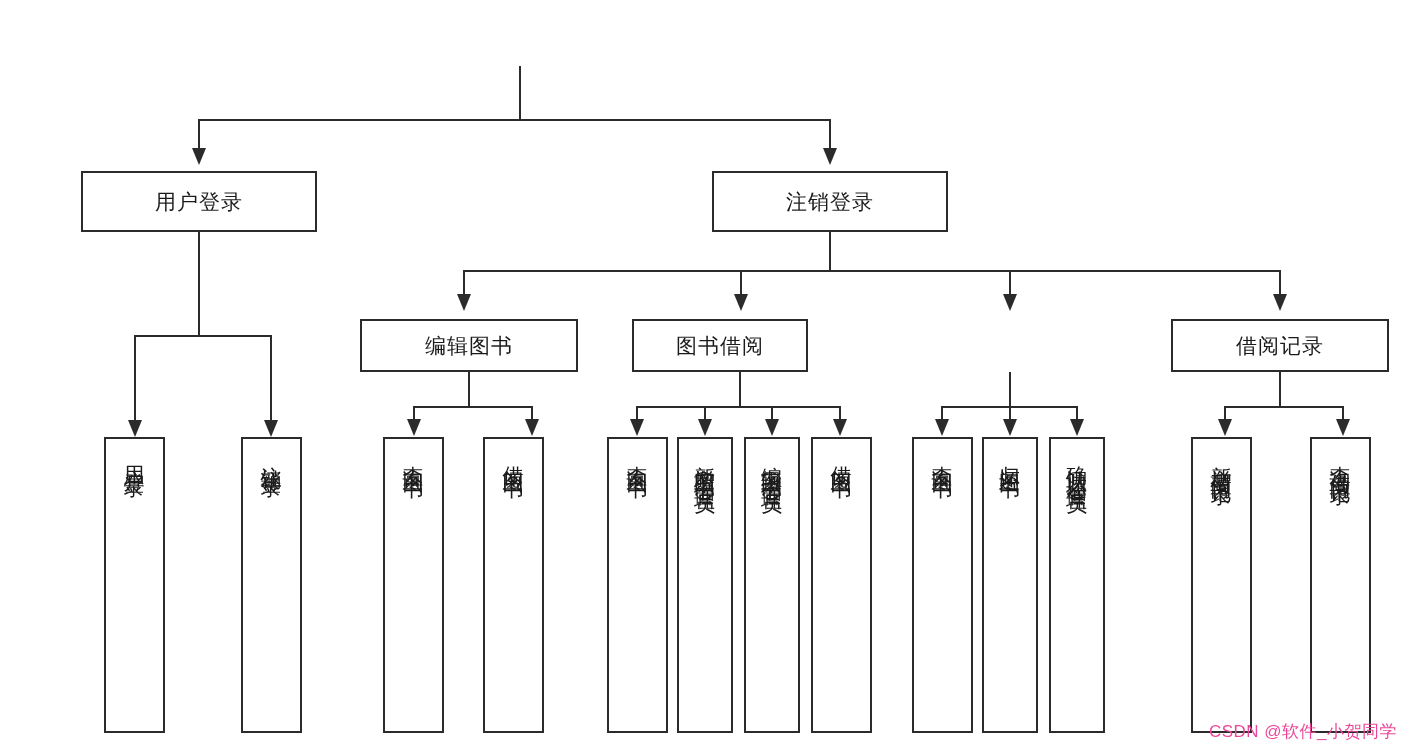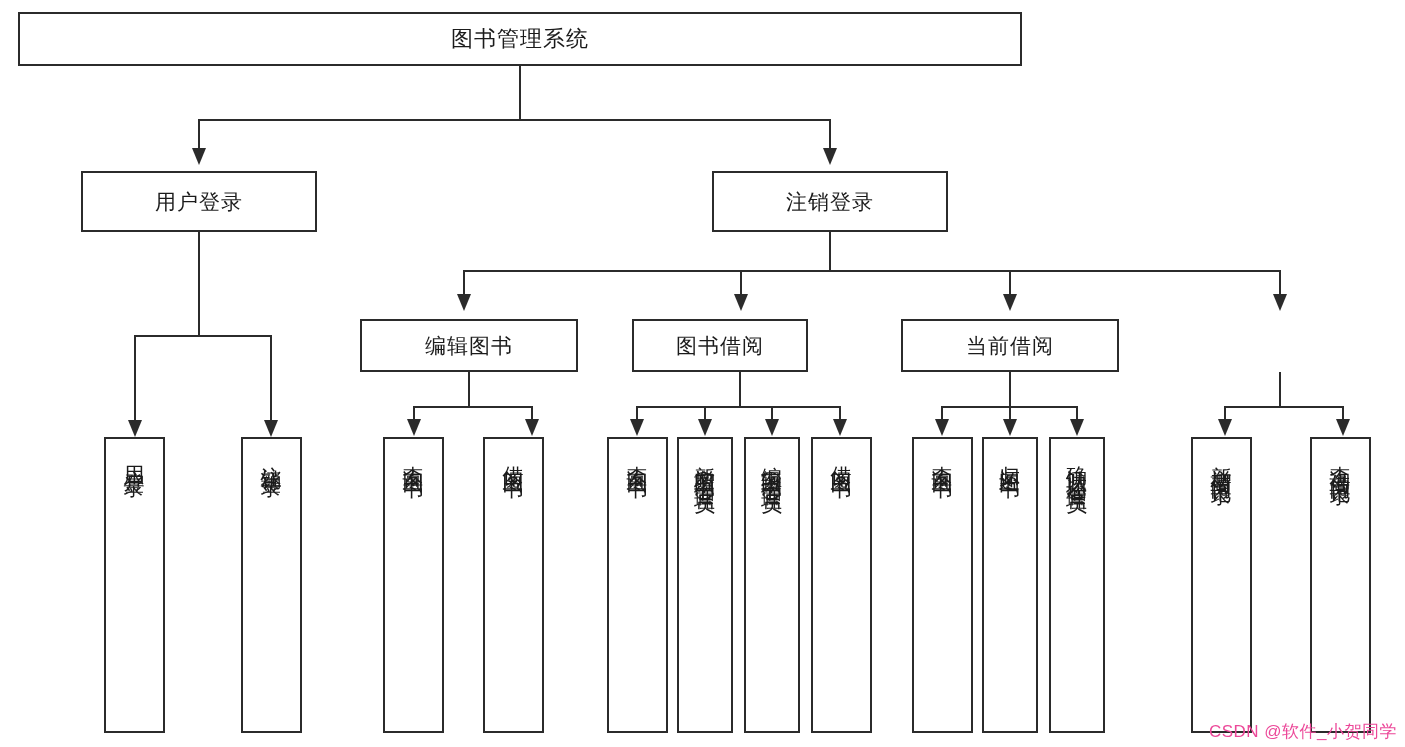--- a/index.html
+++ b/index.html
@@ -62,23 +62,20 @@
     letter-spacing:0.5px;
     white-space:nowrap;
     pointer-events:none;
   }
 </style>
 </head>
 <body>
 
 <div id="canvas">
 
-  <div class="node h root" style="left:18px;top:12px;width:1004px;height:54px;">
-    <span>图书管理系统</span>
-  </div>
 
   <div class="ln v" style="left:519px;top:66px;height:54px;"></div>
   <div class="ln h" style="left:198px;top:119px;width:632px;"></div>
   <div class="ln v" style="left:198px;top:119px;height:30px;"></div>
   <div class="ln v" style="left:829px;top:119px;height:30px;"></div>
   <div class="arrow" style="left:192px;top:148px;"></div>
   <div class="arrow" style="left:823px;top:148px;"></div>
 
   <div class="node h" style="left:81px;top:171px;width:236px;height:61px;">
     <span>用户登录</span>
@@ -104,22 +101,22 @@
   <div class="arrow" style="left:734px;top:294px;"></div>
   <div class="arrow" style="left:1003px;top:294px;"></div>
   <div class="arrow" style="left:1273px;top:294px;"></div>
 
   <div class="node h" style="left:360px;top:319px;width:218px;height:53px;">
     <span>编辑图书</span>
   </div>
   <div class="node h" style="left:632px;top:319px;width:176px;height:53px;">
     <span>图书借阅</span>
   </div>
-  <div class="node h" style="left:901px;top:319px;width:218px;height:53px;">
-    <span>当前借阅</span>
+  <div class="node h" style="left:1171px;top:319px;width:218px;height:53px;">
+    <span>借阅记录</span>
   </div>
 
   <div class="ln v" style="left:468px;top:372px;height:35px;"></div>
   <div class="ln h" style="left:413px;top:406px;width:120px;"></div>
   <div class="ln v" style="left:413px;top:406px;height:14px;"></div>
   <div class="ln v" style="left:531px;top:406px;height:14px;"></div>
   <div class="arrow" style="left:407px;top:419px;"></div>
   <div class="arrow" style="left:525px;top:419px;"></div>
 
   <div class="ln v" style="left:739px;top:372px;height:35px;"></div>

